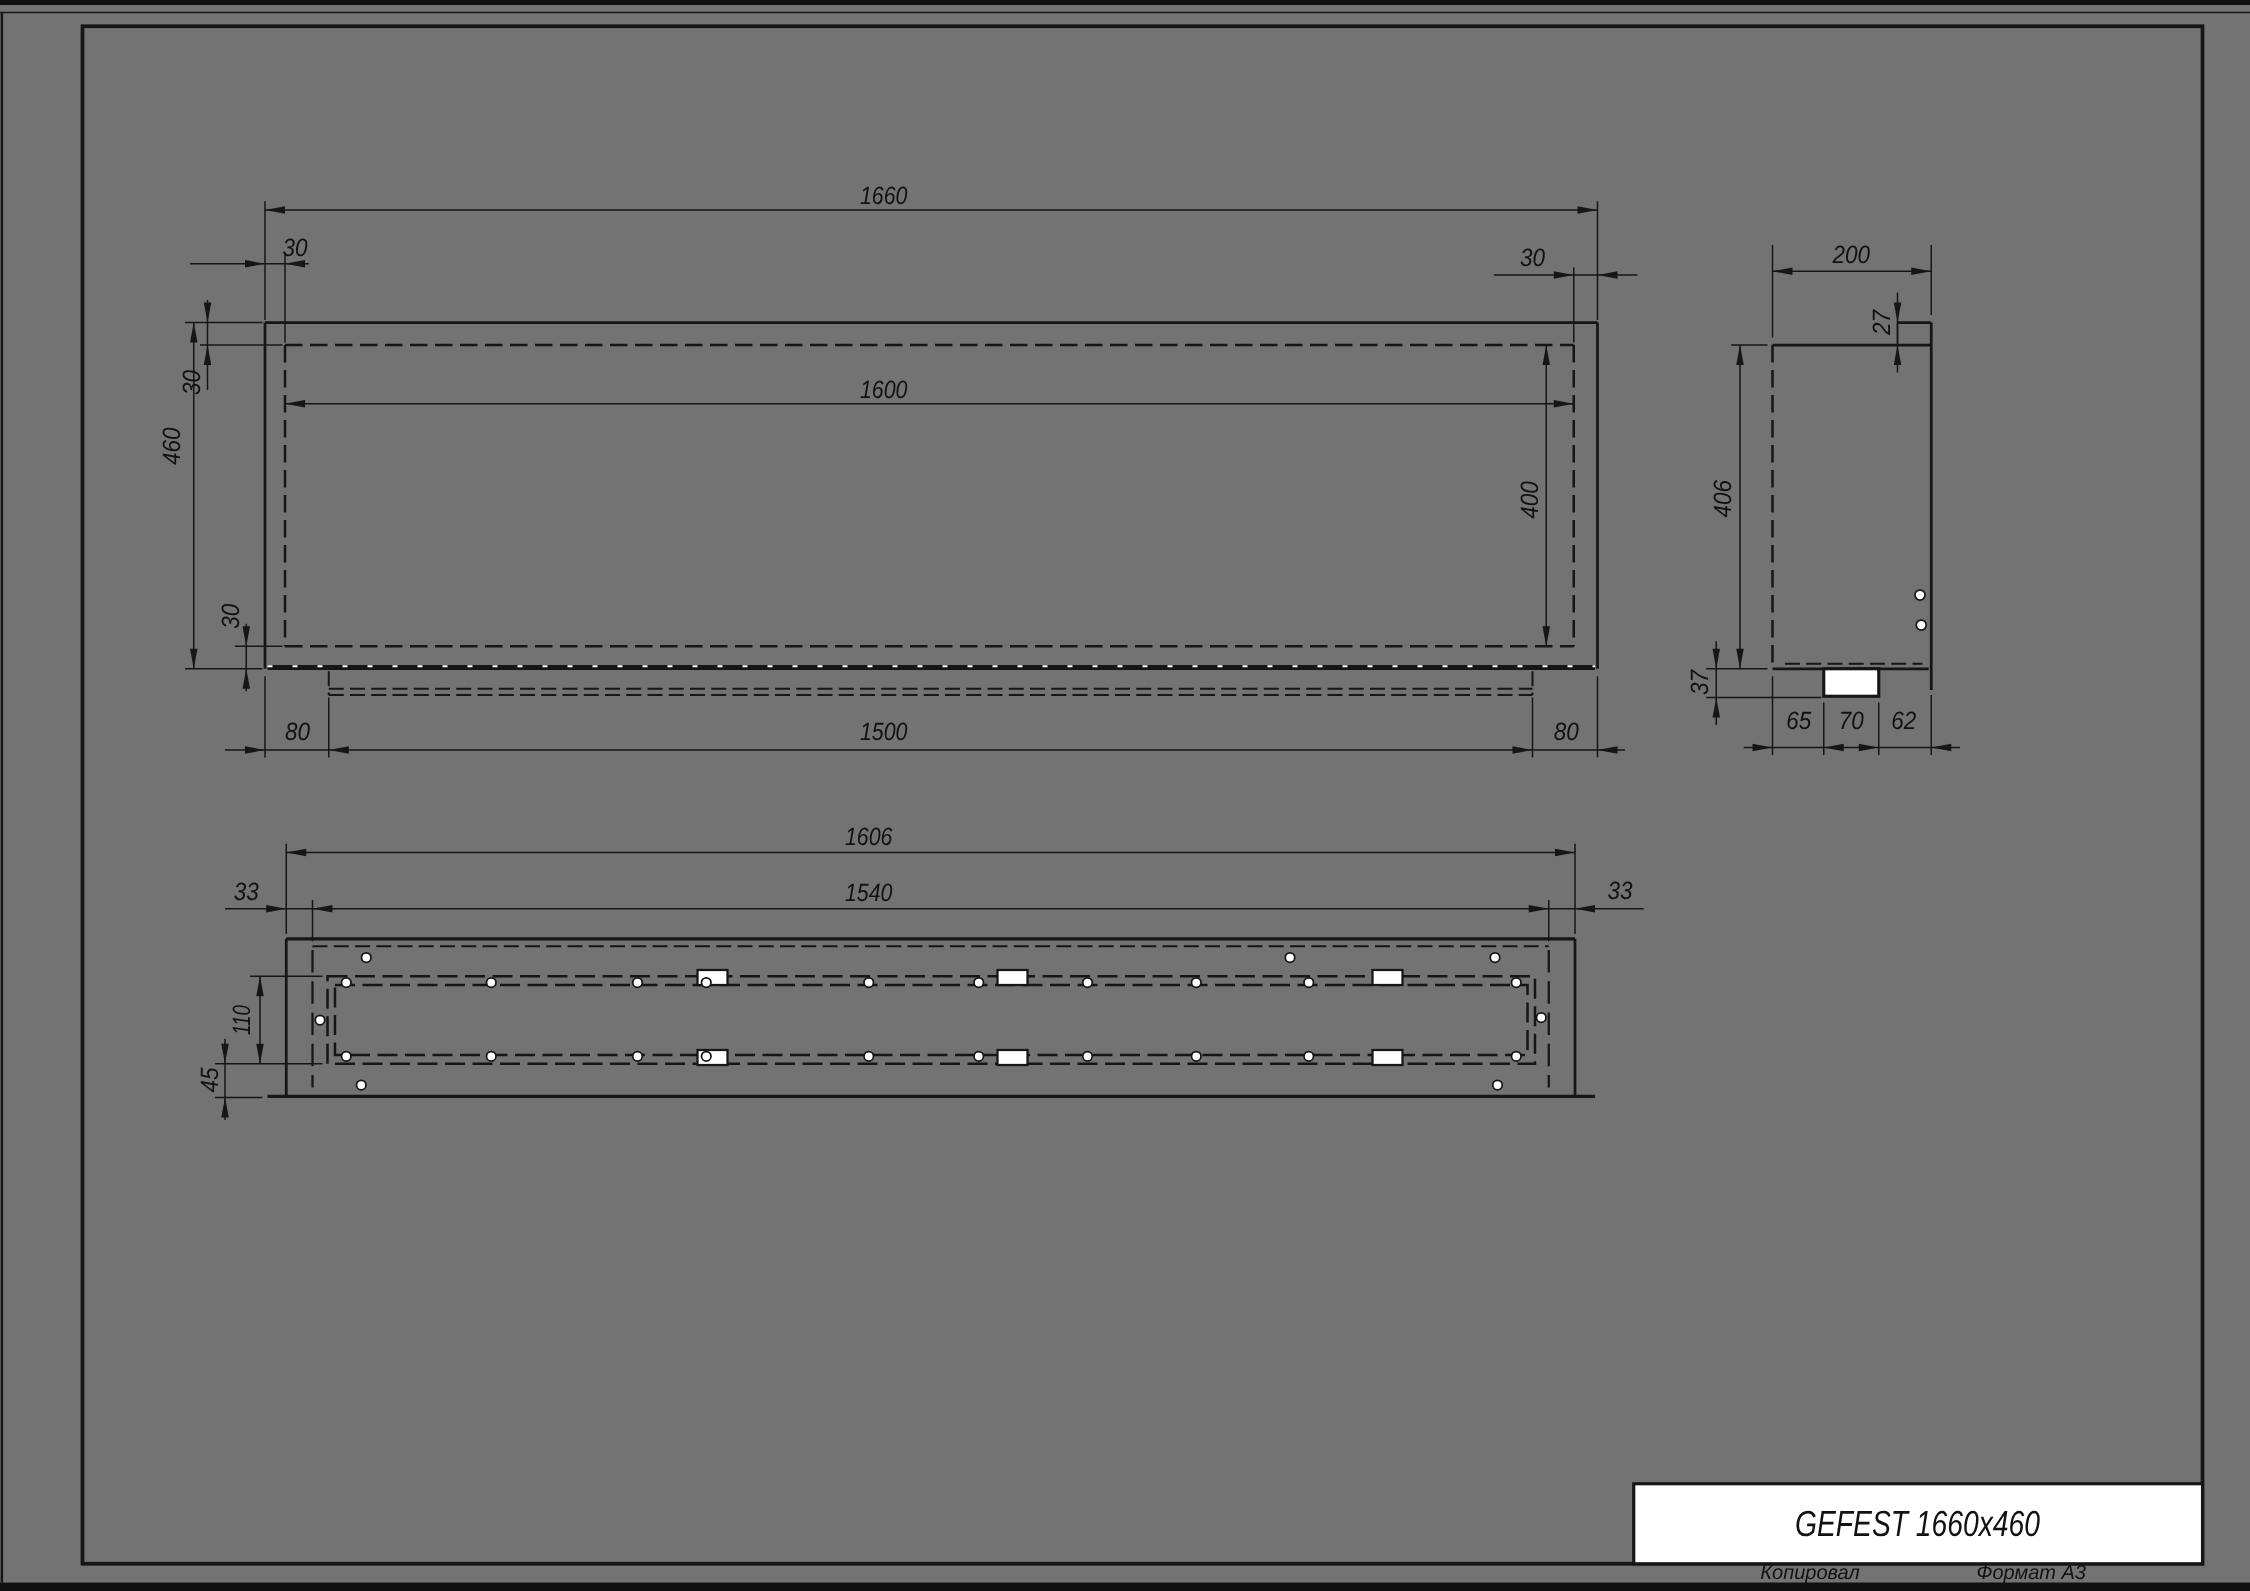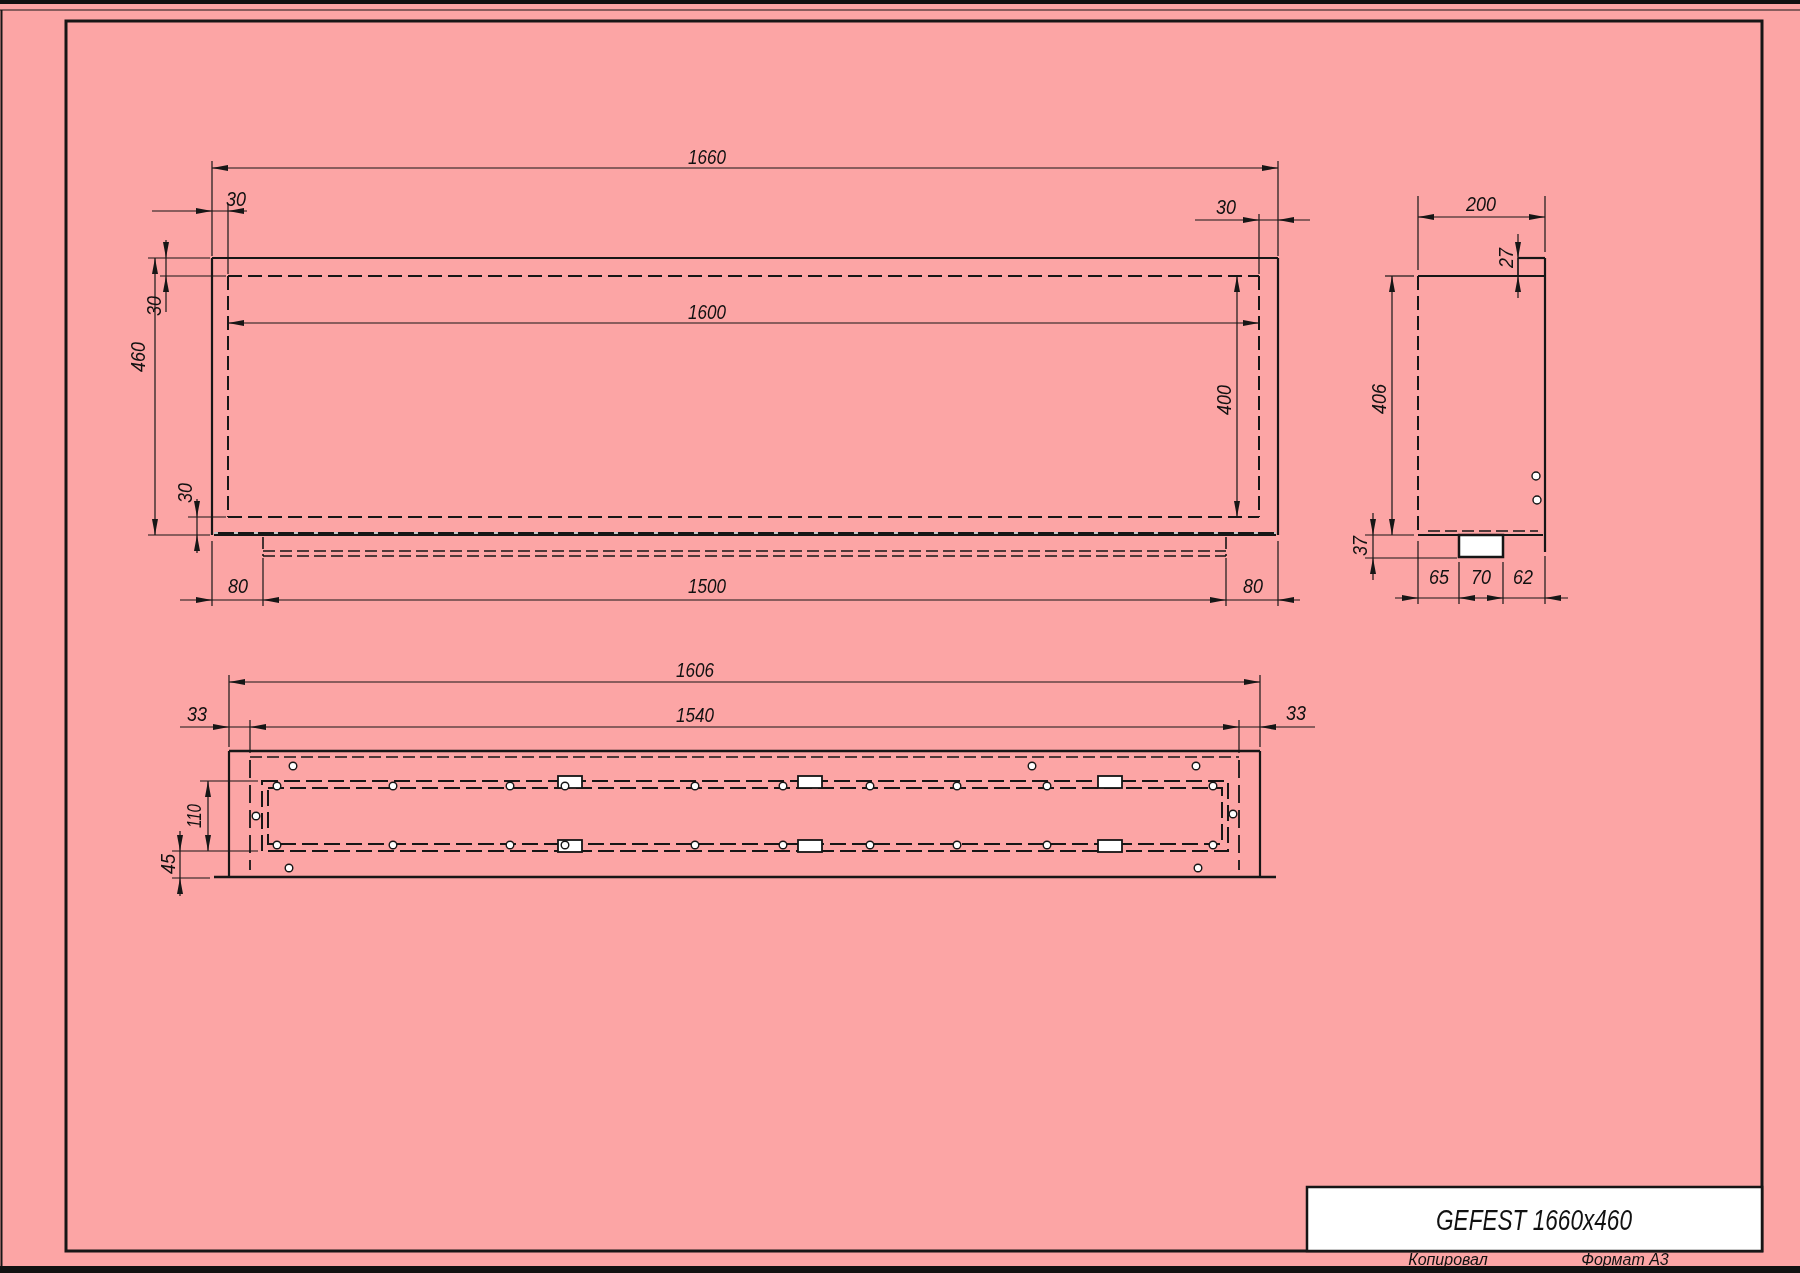--- a/index.html
+++ b/index.html
@@ -1,16 +1,16 @@
 <!DOCTYPE html>
 <html><head>
 <meta charset="utf-8">
 <style>
   html,body{margin:0;padding:0;background:#e8e8e8;}
-  #page{position:relative;width:1800px;height:1273px;background:#fca5a5;overflow:hidden;
+  #page{position:relative;width:1800px;height:1273px;background:#737373;overflow:hidden;
         font-family:"Liberation Sans",sans-serif;}
   svg{position:absolute;left:0;top:0;}
   .thin{stroke:#161616;stroke-width:1.2;fill:none;}
   .obj{stroke:#161616;stroke-width:2.2;fill:none;}
   .objthick{stroke:#161616;stroke-width:2.6;fill:none;}
   .hid{stroke:#161616;stroke-width:2;fill:none;stroke-dasharray:14 6;}
   .hid2{stroke:#161616;stroke-width:1.6;fill:none;stroke-dasharray:12 5;}
   .arr{fill:#161616;stroke:none;}
   .hole{fill:#ffffff;stroke:#161616;stroke-width:1.4;}
   .notch{fill:#ffffff;stroke:#161616;stroke-width:1.8;}

